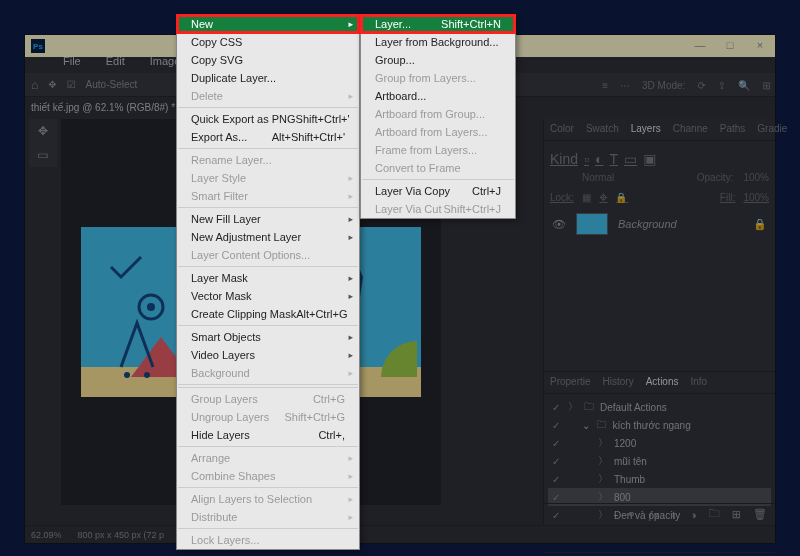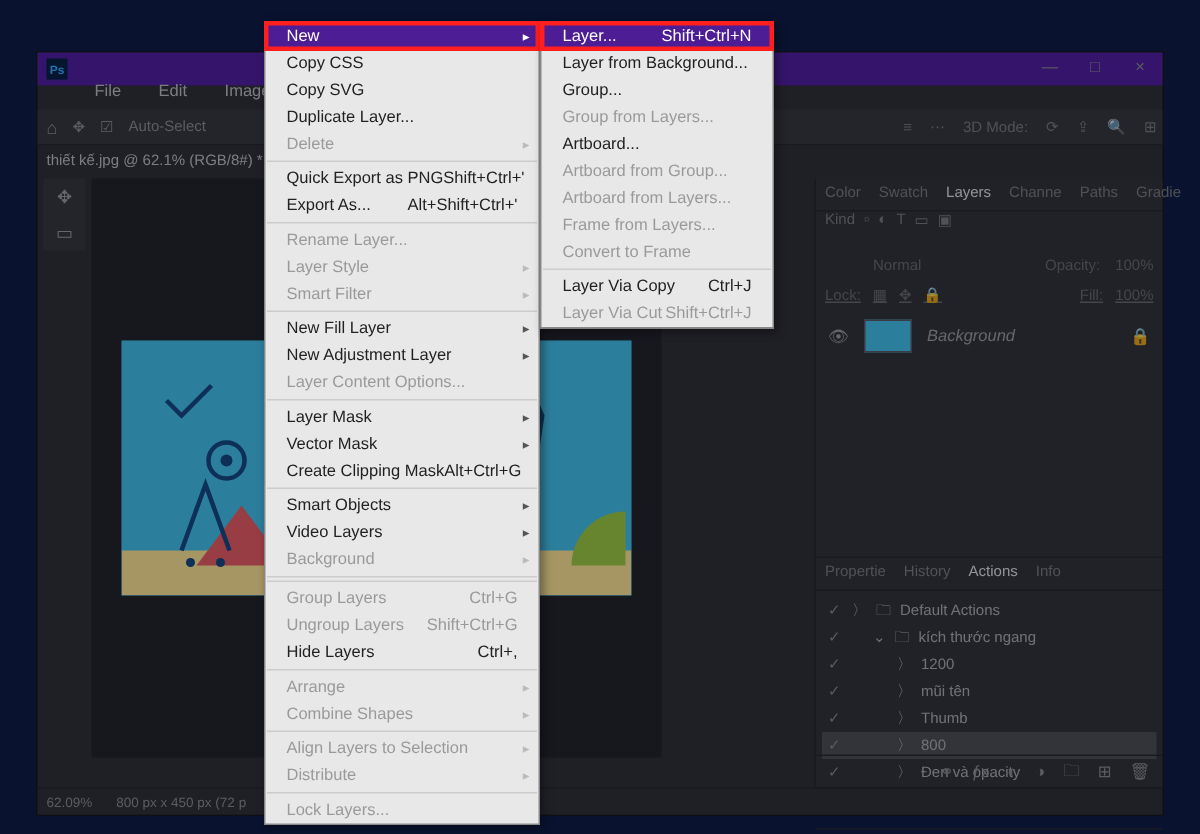--- a/index.html
+++ b/index.html
@@ -1,19 +1,19 @@
 <!DOCTYPE html>
 <html><head>
 <meta charset="utf-8">
 <style>
 * { margin: 0; padding: 0; box-sizing: border-box; font-family: "Segoe UI", Tahoma, sans-serif; }
 body { background: #0a1a3a; width: 800px; height: 556px; overflow: hidden; position: relative; color: #999; font-size: 11px; }
 .dim-overlay { position: absolute; inset: 0; background: rgba(10,10,30,0.35); pointer-events: none; z-index: 1; }
 .app-window { position: absolute; left: 24px; top: 34px; width: 752px; height: 510px; background: #2b2b2b; border: 1px solid #111; }
-.titlebar { height: 22px; background: #4c1d95; display: flex; align-items: center; padding: 0 6px; position: relative; }
+.titlebar { height: 22px; background: #fef9c3; display: flex; align-items: center; padding: 0 6px; position: relative; }
 .titlebar .ps-icon { width: 14px; height: 14px; background: #001e36; color: #31a8ff; font-size: 8px; font-weight: bold; display: flex; align-items: center; justify-content: center; margin-right: 8px; }
 .menubar { height: 20px; display: flex; align-items: flex-start; padding-left: 28px; gap: 17px; color: #bbb; position: absolute; top: 18px; left: 6px; }
 .menubar span { padding: 2px 4px; }
 .menubar .hl { background: #555; color: #fff; outline: 2px solid #ff1f1f; outline-offset: -1px; }
 .winbtns { position: absolute; right: 0; top: 0; display: flex; }
 .winbtns div { width: 30px; height: 20px; display: flex; align-items: center; justify-content: center; color: #888; }
 .toolbar { position: absolute; top: 38px; left: 0; right: 0; height: 24px; background: #333; border-bottom: 1px solid #222; display: flex; align-items: center; padding: 0 6px; gap: 10px; color: #888; font-size: 10px; }
 .toolbar .home { font-size: 12px; }
 .tabbar { position: absolute; top: 62px; left: 0; height: 20px; padding-left: 6px; color: #bbb; font-size: 10px; display: flex; align-items: center; }
 .canvas-area { position: absolute; top: 84px; left: 36px; width: 380px; height: 386px; background: #1f1f1f; display: flex; align-items: center; justify-content: center; }
@@ -38,24 +38,24 @@
 .act-play { display:flex; gap:14px; padding: 6px 10px; color:#888; font-size:11px; border-top:1px solid #222; margin-top:6px;}
 
 .context-menu { position: absolute; background: #e8e8e8; border: 1px solid #888; box-shadow: 2px 2px 6px rgba(0,0,0,0.4); font-size: 11px; color: #222; z-index: 10; }
 .cm1 { left: 176px; top: 14px; width: 184px; }
 .cm2 { left: 360px; top: 14px; width: 156px; }
 .cm-row { display: flex; justify-content: space-between; align-items: center; padding: 3px 14px 3px 14px; height: 18px; white-space: nowrap; position: relative; }
 .cm-row.dis { color: #9a9a9a; }
 .cm-row.arrow::after { content: "▸"; position: absolute; right: 6px; font-size: 9px; color: #555; }
 .cm-row.dis.arrow::after { color: #bbb; }
 .cm-sep { height: 1px; background: #ccc; margin: 2px 1px; }
-.cm-row.hl { background: #4c1d95; color: #fff; }
+.cm-row.hl { background: #15803d; color: #fff; }
 .cm-row.hl.arrow::after { color: #fff; }
 .redbox { outline: 3px solid #ff1f1f; outline-offset: -2px; z-index: 20; }
-.kind-bar{display:flex; align-items:flex-start; height:26px; padding:0 6px; gap:6px; color:#777; font-size:10px;}
+.kind-bar{display:flex; align-items:flex-end; height:26px; padding:0 6px; gap:6px; color:#777; font-size:14px;text-decoration:underline;}
 .opts-bar{display:flex; align-items:center; height:20px; padding:0 6px; gap:10px; color:#666; font-size:10px;margin-left:32px;}
 .lock-bar{display:flex; align-items:center; height:20px; padding:0 6px; gap:8px; color:#666; font-size:10px;text-decoration:underline;}
 .top-opt-right{position:absolute; right:4px; top:38px; display:flex; gap:12px; color:#777; font-size:10px; align-items:center; height:24px;}
 </style>
 </head>
 <body>
 
 <div class="app-window">
   <div class="titlebar">
     <div class="ps-icon">Ps</div>

